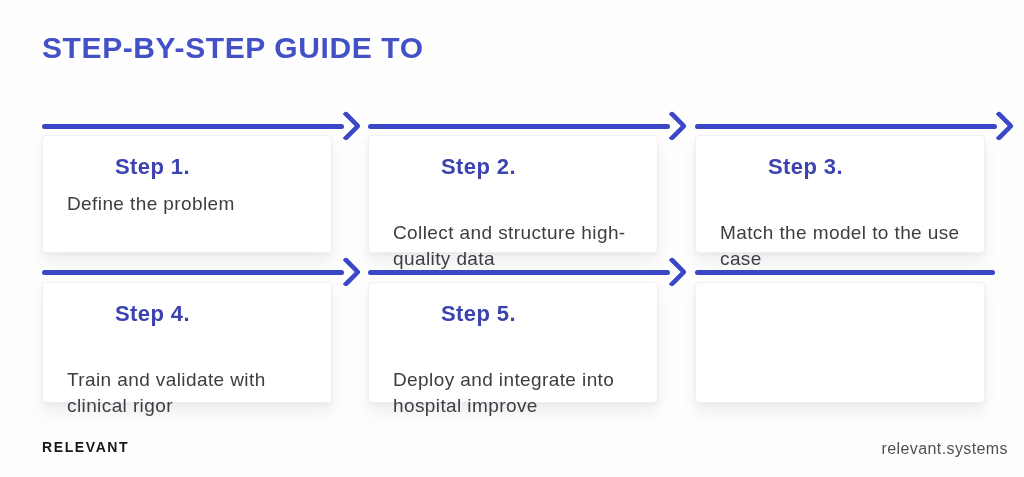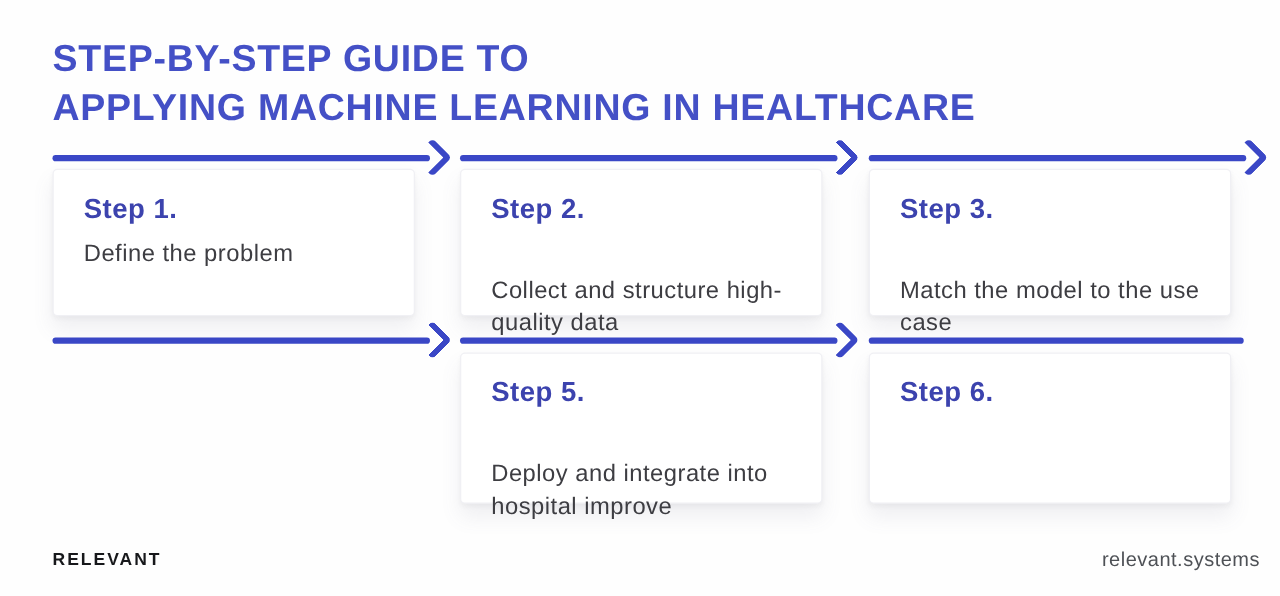--- a/index.html
+++ b/index.html
@@ -66,20 +66,21 @@
   .card.r2{top:282px;height:121px;}
   .c1{left:42px;}
   .c2{left:368px;}
   .c3{left:695px;}
   .step-label{
     color:var(--label-blue);
     font-size:22px;
     font-weight:700;
     letter-spacing:0.4px;
     margin-bottom:11px;
+    margin-left:48px;
   }
   .step-desc{
     color:var(--body-text);
     font-size:19px;
     line-height:26px;
     letter-spacing:0.4px;
     margin-top:40px;
   }
   .card.single .step-desc{margin-top:2px;}
 
@@ -97,21 +98,20 @@
     letter-spacing:0.4px;
   }
 </style>
 </head>
 <body>
 
 <div class="canvas">
 
   <h1 class="title">
     <div>STEP-BY-STEP GUIDE TO</div>
-    <div>APPLYING MACHINE LEARNING IN HEALTHCARE</div>
   </h1>
 
   <div class="arrow r1 c1">
     <span class="shaft"></span>
     <span class="head"></span>
   </div>
   <div class="arrow r1 c2">
     <span class="shaft"></span>
     <span class="head"></span>
   </div>
@@ -139,24 +139,27 @@
   </div>
   <div class="arrow r2 c2">
     <span class="shaft"></span>
     <span class="head"></span>
   </div>
   <div class="arrow r2 c3 no-head">
     <span class="shaft"></span>
 
   </div>
 
+  <section class="card r2 c1">
+    <h2 class="step-label">Step 4.</h2>
+    <p class="step-desc">Train and validate with clinical rigor</p>
+  </section>
   <section class="card r2 c2">
     <h2 class="step-label">Step 5.</h2>
     <p class="step-desc">Deploy and integrate into hospital improve</p>
   </section>
   <section class="card r2 c3">
-    <h2 class="step-label">Step 6.</h2>
   </section>
 
   <div class="footer-brand">RELEVANT</div>
   <div class="footer-site">relevant.systems</div>
 
 </div>
 
 </body></html>

